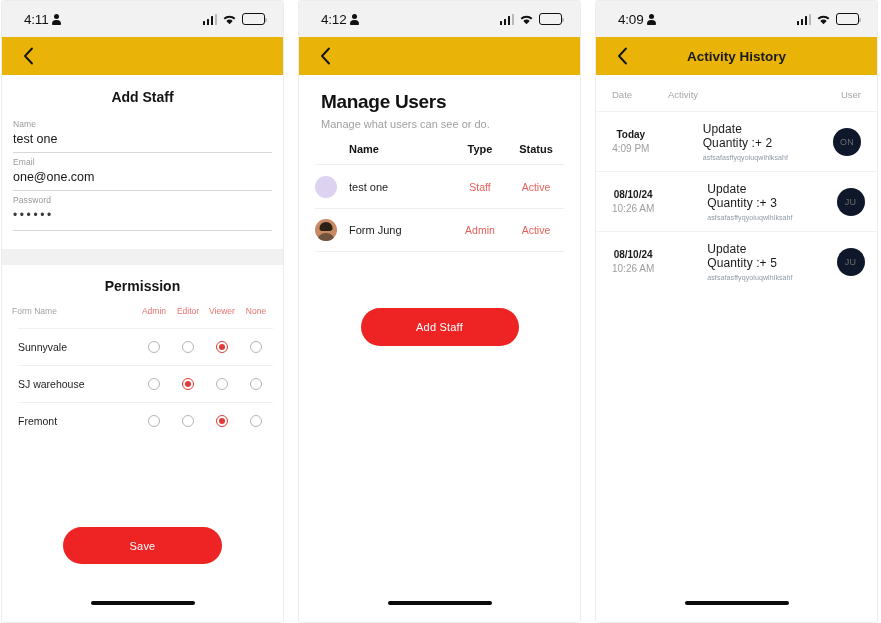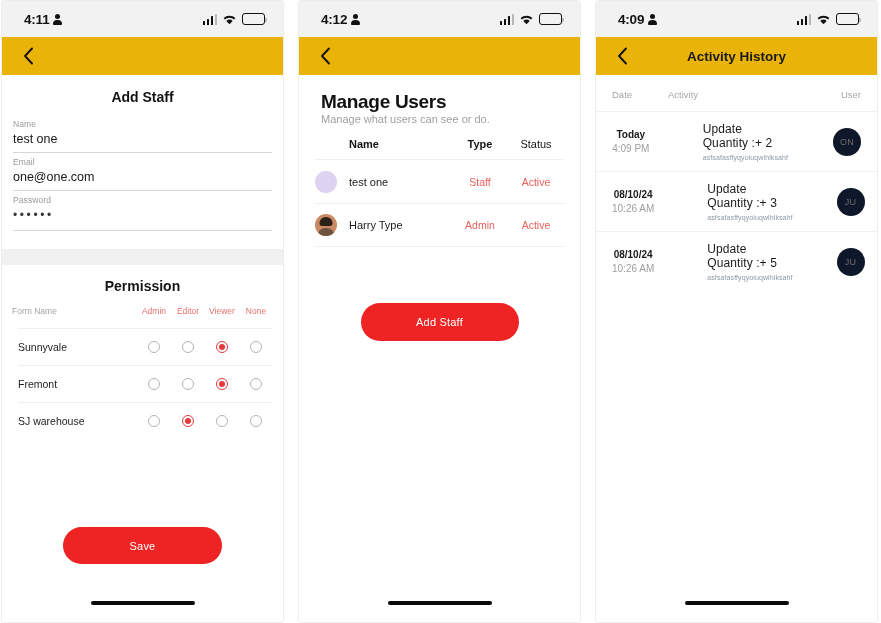--- a/index.html
+++ b/index.html
@@ -40,21 +40,21 @@
     align-items: center;
     justify-content: space-between;
     padding: 0 18px 0 22px;
     flex: none;
   }
   .sb-left {
     display: flex;
     align-items: center;
     gap: 4px;
     font-size: 13.5px;
-    font-weight: bold;
+    font-weight: normal;
     color: #111;
     letter-spacing: -0.2px;
   }
   .sb-person { width: 9px; height: 11px; position: relative; display: inline-block; }
   .sb-person::before {
     content: ""; position: absolute; top: 0; left: 2px;
     width: 5px; height: 5px; border-radius: 50%; background: #111;
   }
   .sb-person::after {
     content: ""; position: absolute; bottom: 0; left: 0;
@@ -244,32 +244,33 @@
   .mu-head { padding: 16px 22px 0; }
   .mu-title {
     font-size: 19px;
     font-weight: bold;
     color: #111;
     letter-spacing: -0.3px;
   }
   .mu-sub {
     font-size: 11px;
     color: #a0a0a0;
+    margin-top: 5px;
   }
 
   .users-table { padding: 0 16px; margin-top: 13px; }
   .users-head {
     display: flex;
     align-items: center;
     padding-bottom: 9px;
   }
   .users-head .uh-avatar { width: 34px; }
   .users-head .uh-name { flex: 1; font-size: 11px; font-weight: bold; color: #141414; }
   .users-head .uh-type { width: 56px; text-align: center; font-size: 11px; font-weight: bold; color: #141414; }
-  .users-head .uh-status { width: 56px; text-align: center; font-size: 11px; font-weight: normal; color: #141414; }
+  .users-head .uh-status { width: 56px; text-align: center; font-size: 11px; font-weight: bold; color: #141414; }
 
   .user-row {
     display: flex;
     align-items: center;
     height: 44px;
     border-top: 1px solid #efefef;
   }
   .user-row:last-child { border-bottom: 1px solid #efefef; }
   .ur-avatar { width: 34px; display: flex; align-items: center; }
   .avatar {
@@ -436,45 +437,45 @@
             </div>
           <div class="rcol">
               <span class="radio on"></span>
             </div>
           <div class="rcol">
               <span class="radio"></span>
             </div>
         </div>
 
         <div class="perm-row">
+          <div class="rcol-name">SJ warehouse</div>
+          <div class="rcol">
+              <span class="radio"></span>
+            </div>
+          <div class="rcol">
+              <span class="radio on"></span>
+            </div>
+          <div class="rcol">
+              <span class="radio"></span>
+            </div>
+          <div class="rcol">
+              <span class="radio"></span>
+            </div>
+        </div>
+
+        <div class="perm-row">
           <div class="rcol-name">Fremont</div>
           <div class="rcol">
               <span class="radio"></span>
             </div>
           <div class="rcol">
               <span class="radio"></span>
             </div>
           <div class="rcol">
               <span class="radio on"></span>
-            </div>
-          <div class="rcol">
-              <span class="radio"></span>
-            </div>
-        </div>
-
-        <div class="perm-row">
-          <div class="rcol-name">SJ warehouse</div>
-          <div class="rcol">
-              <span class="radio"></span>
-            </div>
-          <div class="rcol">
-              <span class="radio on"></span>
-            </div>
-          <div class="rcol">
-              <span class="radio"></span>
             </div>
           <div class="rcol">
               <span class="radio"></span>
             </div>
         </div>
       </div>
 
       <div class="spacer"></div>
 
       <div class="save-wrap">
@@ -538,21 +539,21 @@
           </div>
           <div class="ur-name">test one</div>
           <div class="ur-type">Staff</div>
           <div class="ur-status">Active</div>
         </div>
 
         <div class="user-row">
           <div class="ur-avatar">
             <span class="avatar photo"></span>
           </div>
-          <div class="ur-name">Harry Type</div>
+          <div class="ur-name">Form Jung</div>
           <div class="ur-type">Admin</div>
           <div class="ur-status">Active</div>
         </div>
       </div>
 
       <div class="addstaff-wrap">
         <button class="btn-primary btn-addstaff">Add Staff</button>
       </div>
 
       <div class="spacer"></div>

